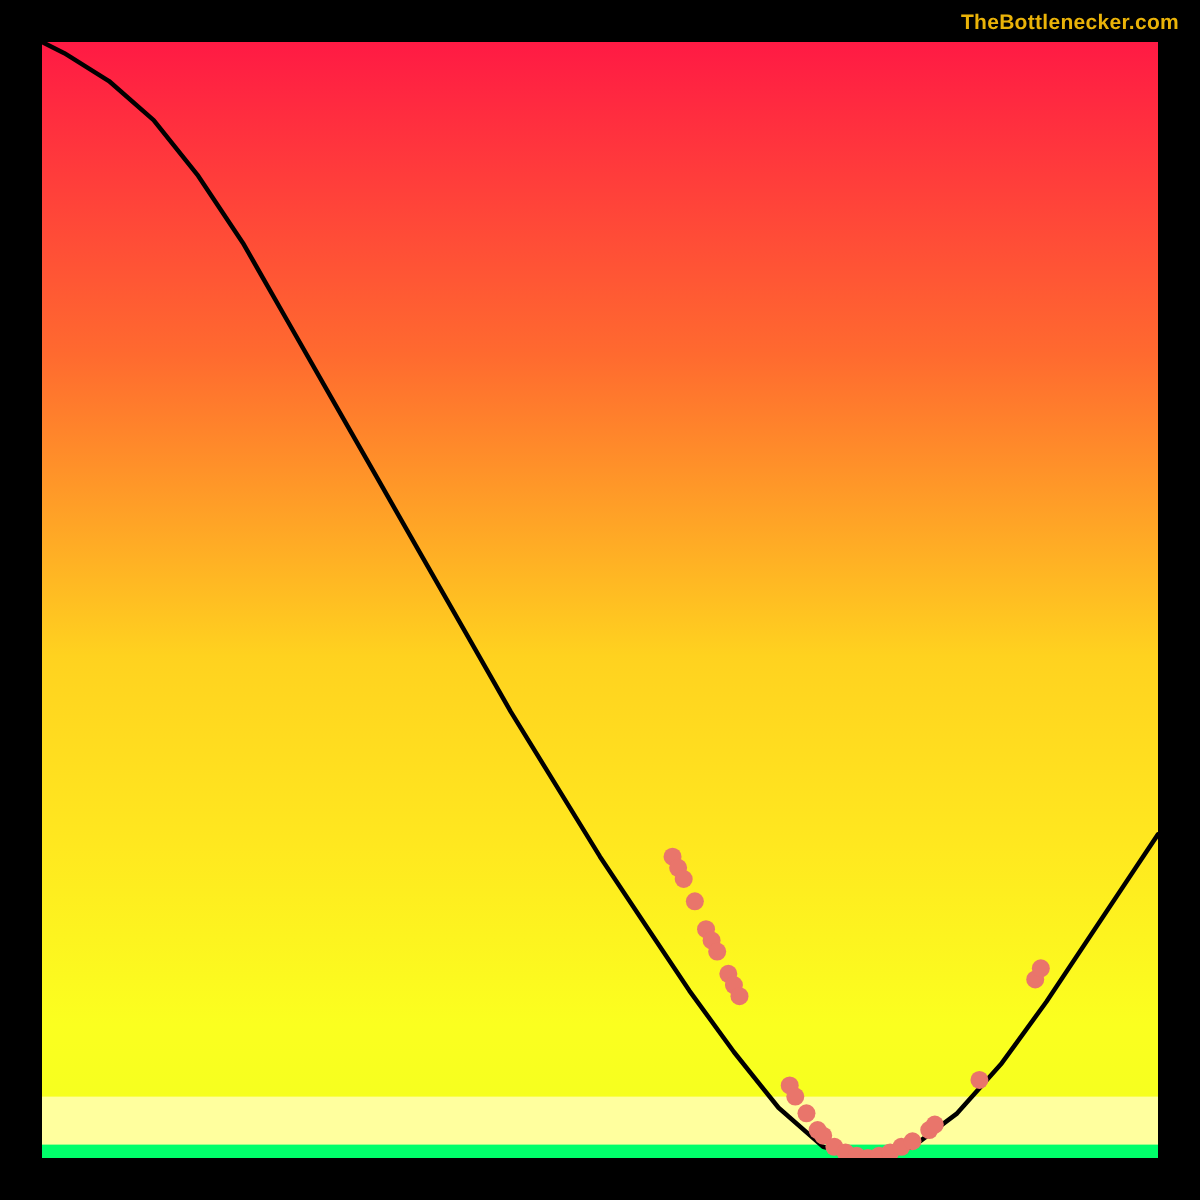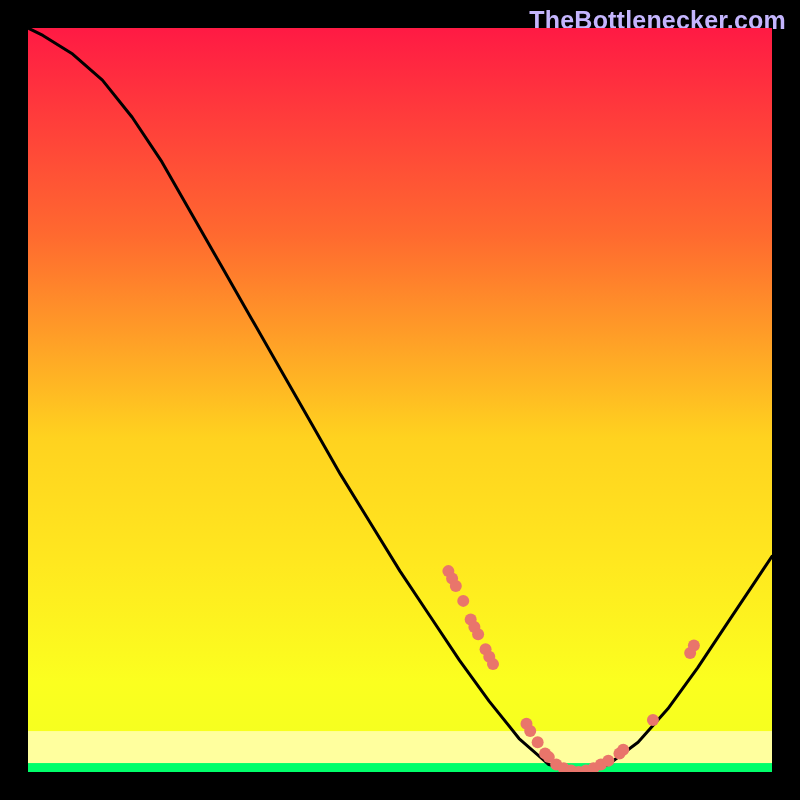--- a/index.html
+++ b/index.html
@@ -7,23 +7,23 @@
   .frame {
     position: absolute;
     top: 0; left: 0;
     width: 800px; height: 800px;
     background: #000;
   }
   .attribution {
     position: absolute;
     top: 6px;
     right: 14px;
-    color: #c4b5fd;
+    color: #eab308;
     font-family: Arial, Helvetica, sans-serif;
-    font-size: 25px;
+    font-size: 14px;
     font-weight: bold;
     letter-spacing: 0.2px;
   }
   .plot {
     position: absolute;
     left: 28px;
     top: 28px;
     width: 744px;
     height: 744px;
   }

